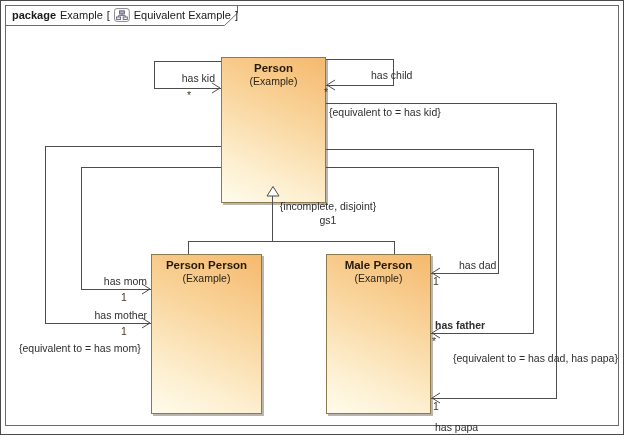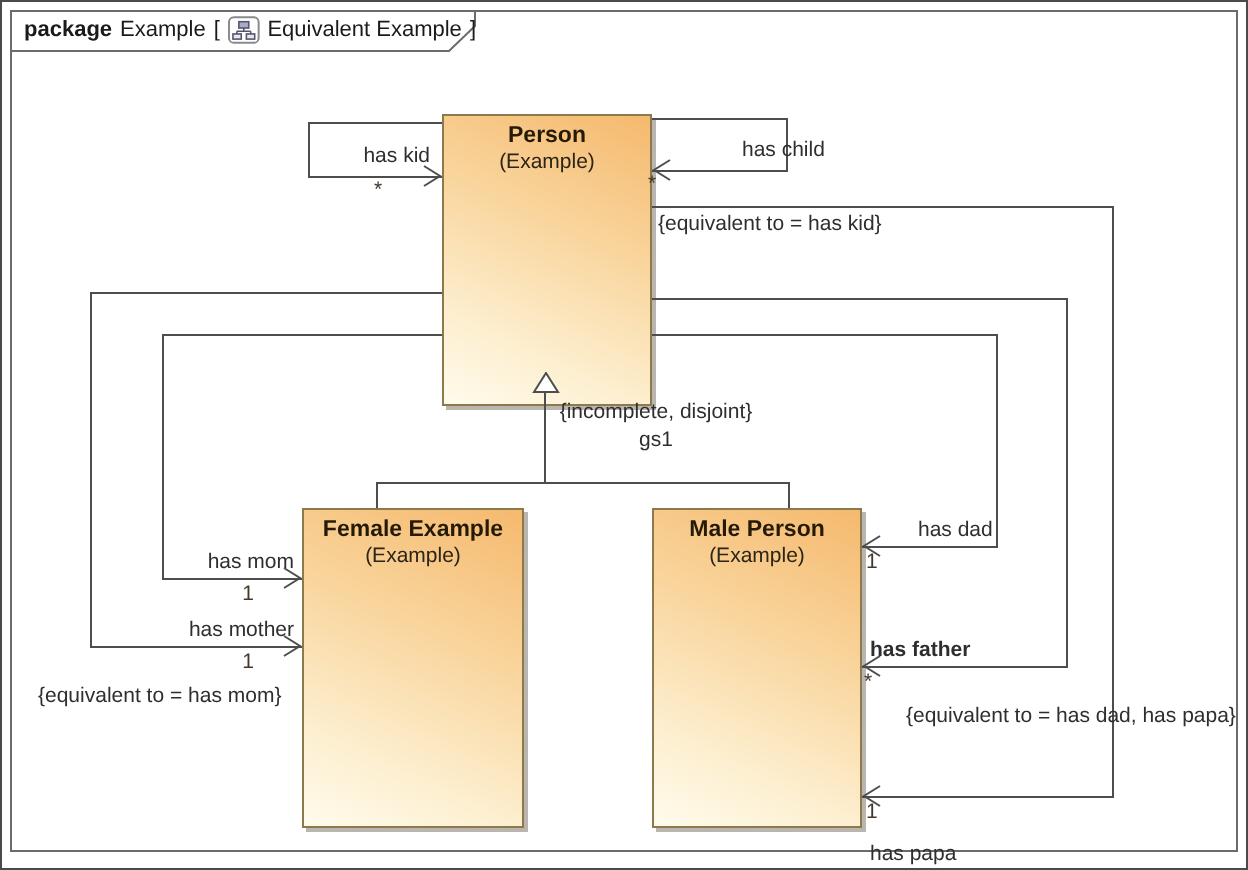--- a/index.html
+++ b/index.html
@@ -61,21 +61,21 @@
     <span>Equivalent Example</span>
     <span>]</span>
   </div>
 
   <div class="cls" style="left:220px;top:56px;width:105px;height:146px;">
     <div class="title">Person</div>
     <div class="qual">(Example)</div>
   </div>
 
   <div class="cls" style="left:150px;top:253px;width:111px;height:160px;">
-    <div class="title">Female Example</div>
+    <div class="title">Person Person</div>
     <div class="qual">(Example)</div>
   </div>
 
   <div class="cls" style="left:325px;top:253px;width:105px;height:160px;">
     <div class="title">Male Person</div>
     <div class="qual">(Example)</div>
   </div>
 
   <div class="ln" style="left:153px;top:60px;width:67px;height:1px;"></div>
   <div class="ln" style="left:153px;top:60px;width:1px;height:28px;"></div>

